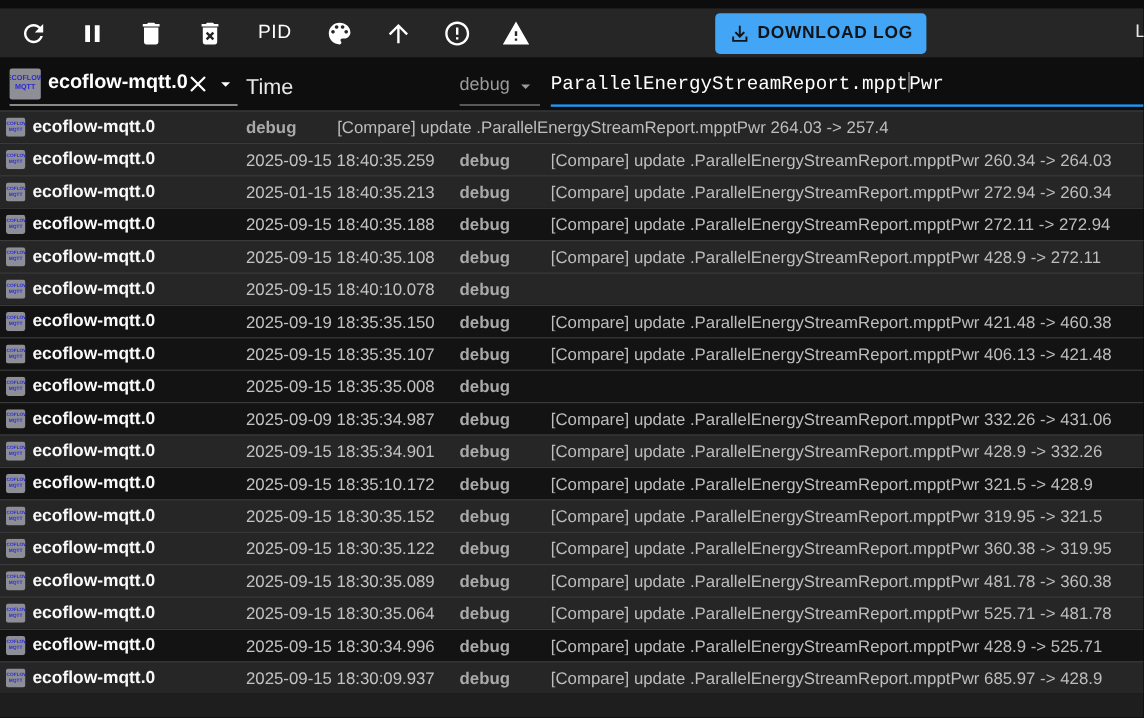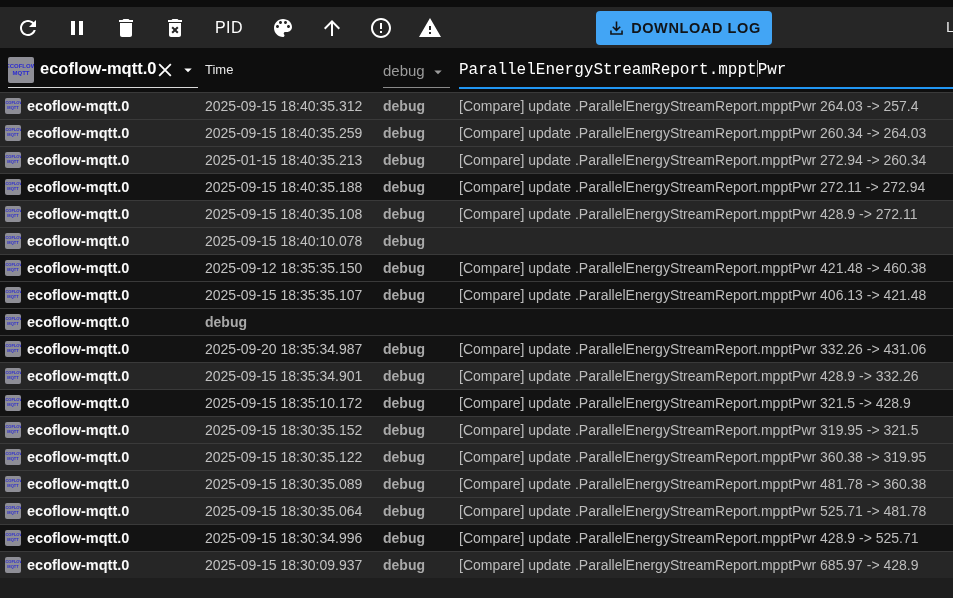--- a/index.html
+++ b/index.html
@@ -48,21 +48,21 @@
   .f-ico { position: absolute; left: 8px; top: 9px; width: 26px; height: 26px; font-size: 6px; }
   .f-src {
     position: absolute; left: 40px; top: 11px; color: #ffffff;
     font-size: 16.5px; font-weight: bold; cursor: pointer;
   }
   .f-clear { position: absolute; left: 155px; top: 12px; width: 20px; height: 20px; cursor: pointer; }
   .f-clear svg { width: 20px; height: 20px; stroke: #ffffff; stroke-width: 2.2; }
   .f-caret { position: absolute; left: 179px; top: 13px; cursor: pointer; }
   .f-caret svg, .l-caret svg { width: 18px; height: 18px; }
   .src-underline { position: absolute; left: 8px; width: 190px; bottom: 4px; height: 1px; background: #d9d9d9; }
-  .f-time { position: absolute; left: 205px; top: 14px; color: #e8e8e8; font-size: 13px; }
+  .f-time { position: absolute; left: 205px; top: 14px; color: #e8e8e8; font-size: 18px; }
   .f-level { position: absolute; left: 383px; top: 14px; color: #9b9b9b; font-size: 15px; cursor: pointer; }
   .l-caret { position: absolute; left: 429px; top: 15px; cursor: pointer; }
   .l-caret svg path { fill: #9b9b9b; }
   .f-caret svg path { fill: #ffffff; }
   .lvl-underline { position: absolute; left: 383px; width: 67px; bottom: 4px; height: 1px; background: #8a8a8a; }
   .f-text { position: absolute; left: 459px; top: 12px; color: #ffffff; font-size: 16px; white-space: nowrap; cursor: text; font-family: Liberation Mono, monospace; }
   .txt-caret { display: inline-block; width: 1px; height: 17px; background: #9a9a9a; vertical-align: -3px; }
   .text-underline { position: absolute; left: 459px; right: 0; bottom: 3px; height: 2px; background: #2196f3; }
 
   
@@ -175,21 +175,20 @@
 <div class="logtable">
 
   <div class="row" data-shade="medium">
     <span class="c-src">
         <span class="adapter-ico m-ico">
           <span>ECOFLOW</span>
           <span>MQTT</span>
         </span>
         <span>ecoflow-mqtt.0</span>
       </span>
-    <span class="c-time">2025-09-15 18:40:35.312</span>
     <span class="c-lvl">debug</span>
     <span class="c-msg">[Compare] update .ParallelEnergyStreamReport.mpptPwr 264.03 -&gt; 257.4</span>
   </div>
   <div class="row" data-shade="medium">
     <span class="c-src">
         <span class="adapter-ico m-ico">
           <span>ECOFLOW</span>
           <span>MQTT</span>
         </span>
         <span>ecoflow-mqtt.0</span>
@@ -246,21 +245,21 @@
     <span class="c-lvl">debug</span>
   </div>
   <div class="row" data-shade="dark">
     <span class="c-src">
         <span class="adapter-ico m-ico">
           <span>ECOFLOW</span>
           <span>MQTT</span>
         </span>
         <span>ecoflow-mqtt.0</span>
       </span>
-    <span class="c-time">2025-09-12 18:35:35.150</span>
+    <span class="c-time">2025-09-19 18:35:35.150</span>
     <span class="c-lvl">debug</span>
     <span class="c-msg">[Compare] update .ParallelEnergyStreamReport.mpptPwr 421.48 -&gt; 460.38</span>
   </div>
   <div class="row" data-shade="dark">
     <span class="c-src">
         <span class="adapter-ico m-ico">
           <span>ECOFLOW</span>
           <span>MQTT</span>
         </span>
         <span>ecoflow-mqtt.0</span>
@@ -270,31 +269,32 @@
     <span class="c-msg">[Compare] update .ParallelEnergyStreamReport.mpptPwr 406.13 -&gt; 421.48</span>
   </div>
   <div class="row" data-shade="dark">
     <span class="c-src">
         <span class="adapter-ico m-ico">
           <span>ECOFLOW</span>
           <span>MQTT</span>
         </span>
         <span>ecoflow-mqtt.0</span>
       </span>
-    <span class="c-lvl">debug</span>
-  </div>
-  <div class="row" data-shade="dark">
-    <span class="c-src">
-        <span class="adapter-ico m-ico">
-          <span>ECOFLOW</span>
-          <span>MQTT</span>
-        </span>
-        <span>ecoflow-mqtt.0</span>
-      </span>
-    <span class="c-time">2025-09-20 18:35:34.987</span>
+    <span class="c-time">2025-09-15 18:35:35.008</span>
+    <span class="c-lvl">debug</span>
+  </div>
+  <div class="row" data-shade="dark">
+    <span class="c-src">
+        <span class="adapter-ico m-ico">
+          <span>ECOFLOW</span>
+          <span>MQTT</span>
+        </span>
+        <span>ecoflow-mqtt.0</span>
+      </span>
+    <span class="c-time">2025-09-09 18:35:34.987</span>
     <span class="c-lvl">debug</span>
     <span class="c-msg">[Compare] update .ParallelEnergyStreamReport.mpptPwr 332.26 -&gt; 431.06</span>
   </div>
   <div class="row" data-shade="medium">
     <span class="c-src">
         <span class="adapter-ico m-ico">
           <span>ECOFLOW</span>
           <span>MQTT</span>
         </span>
         <span>ecoflow-mqtt.0</span>

